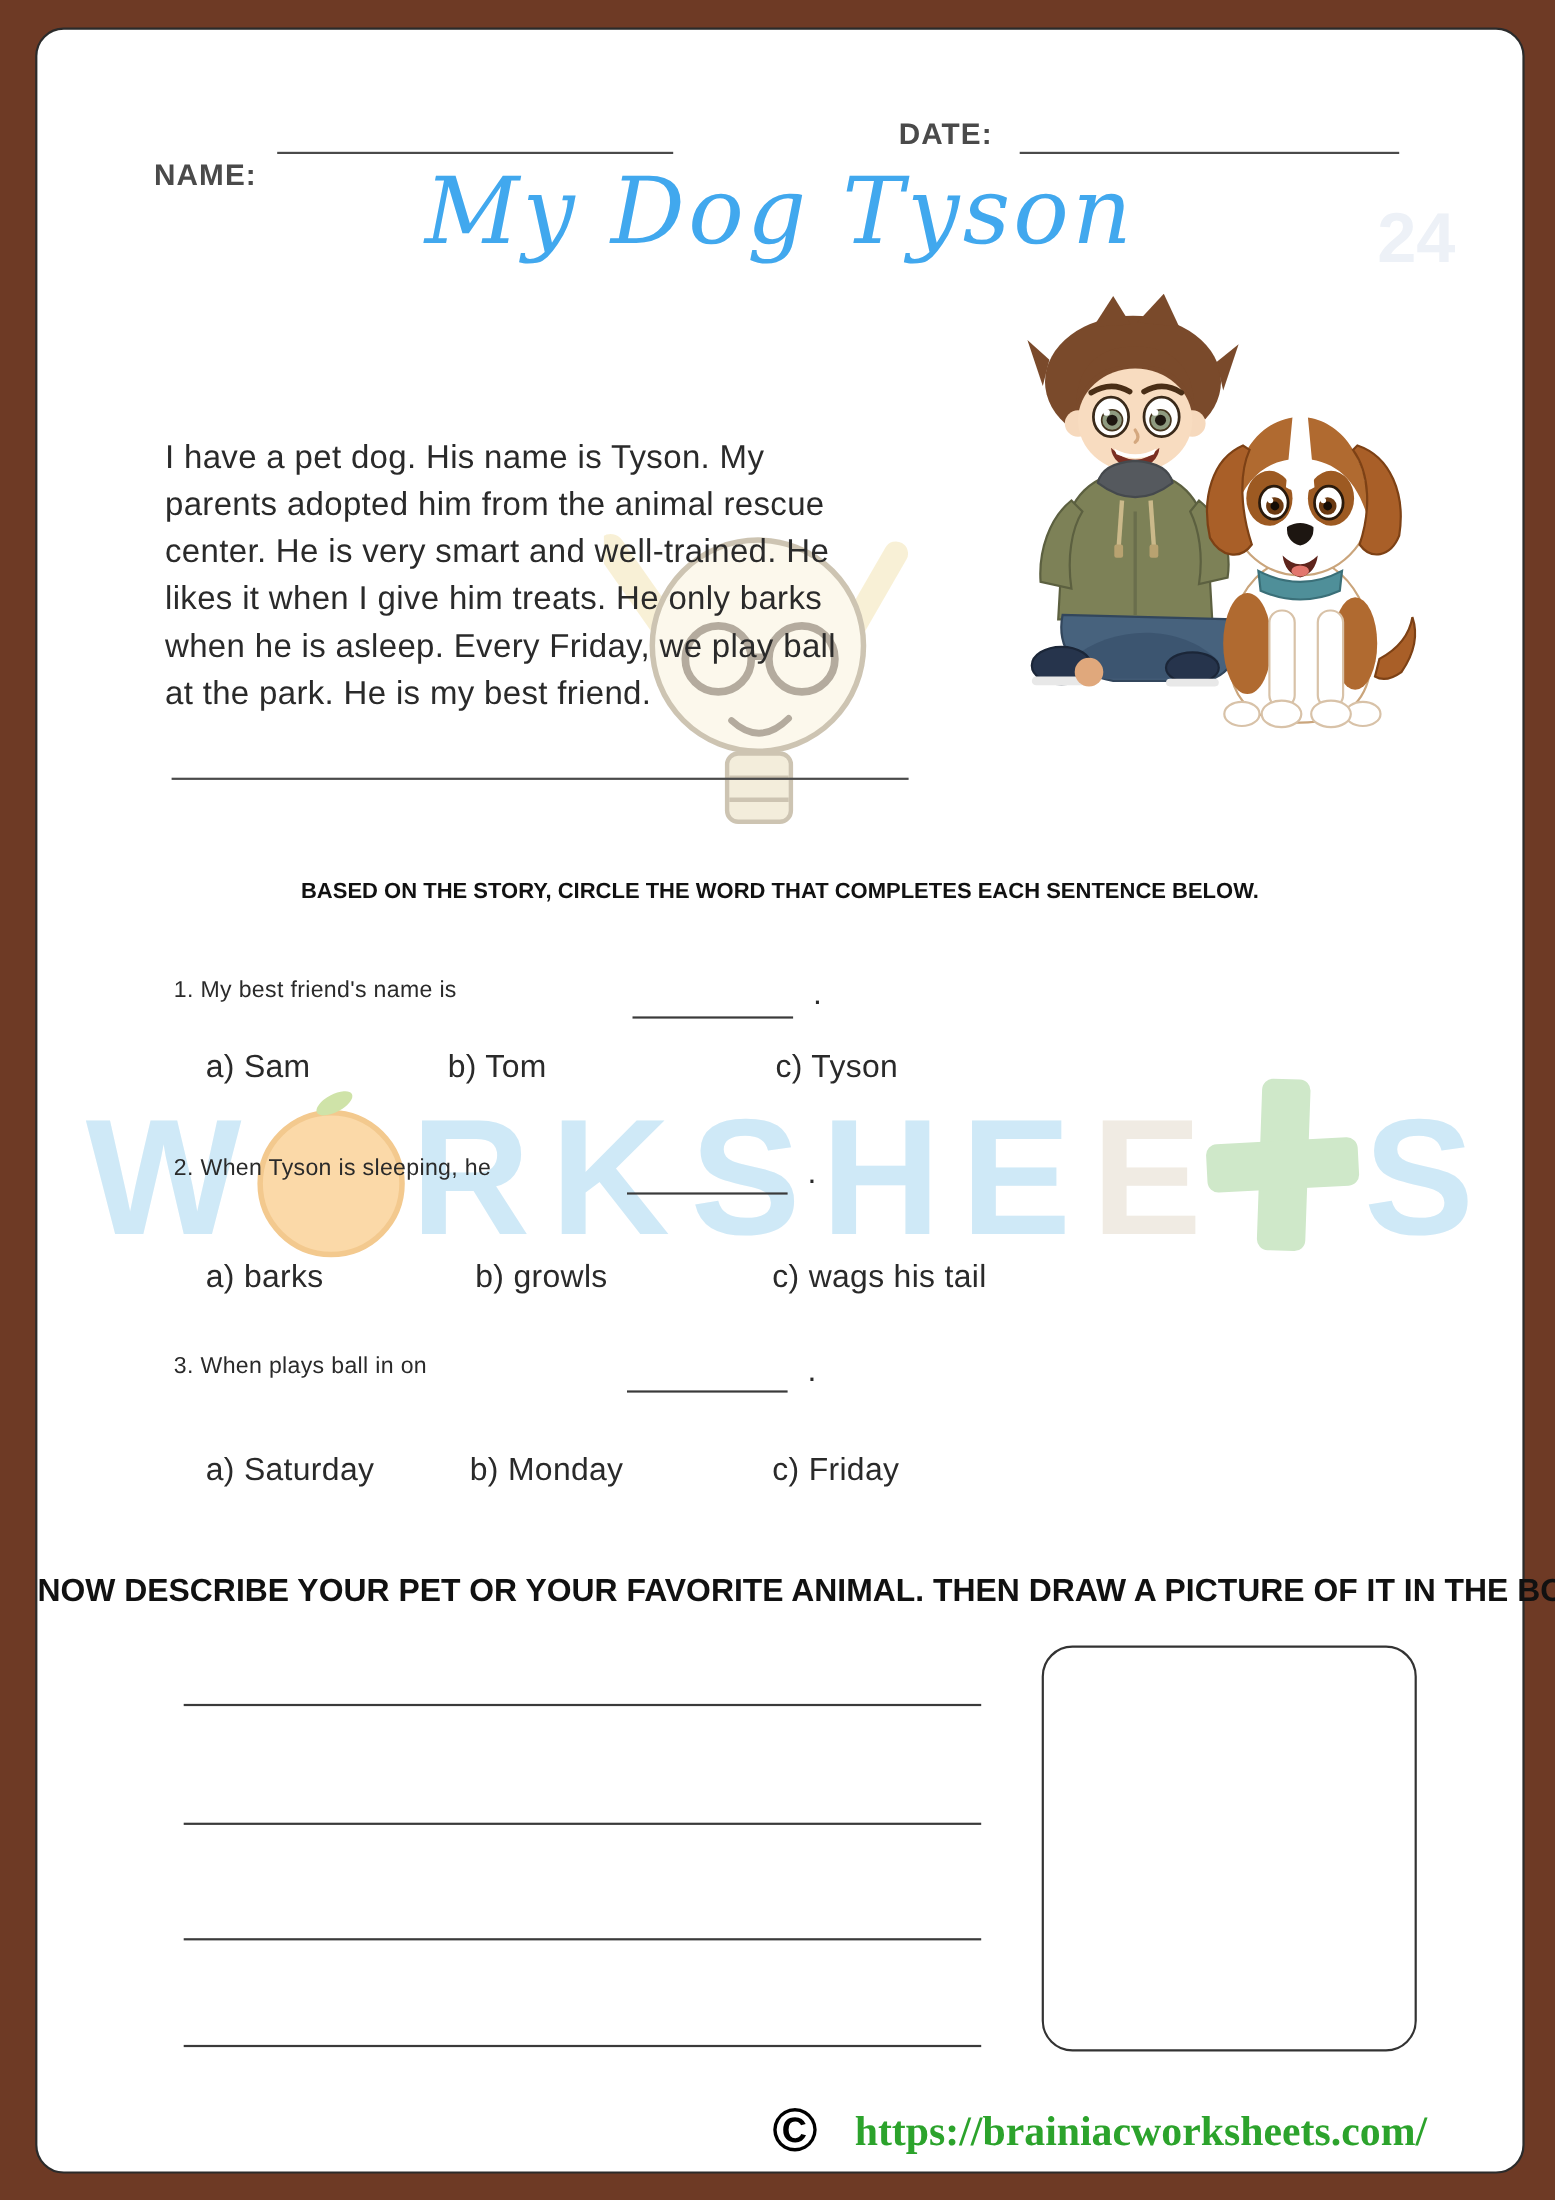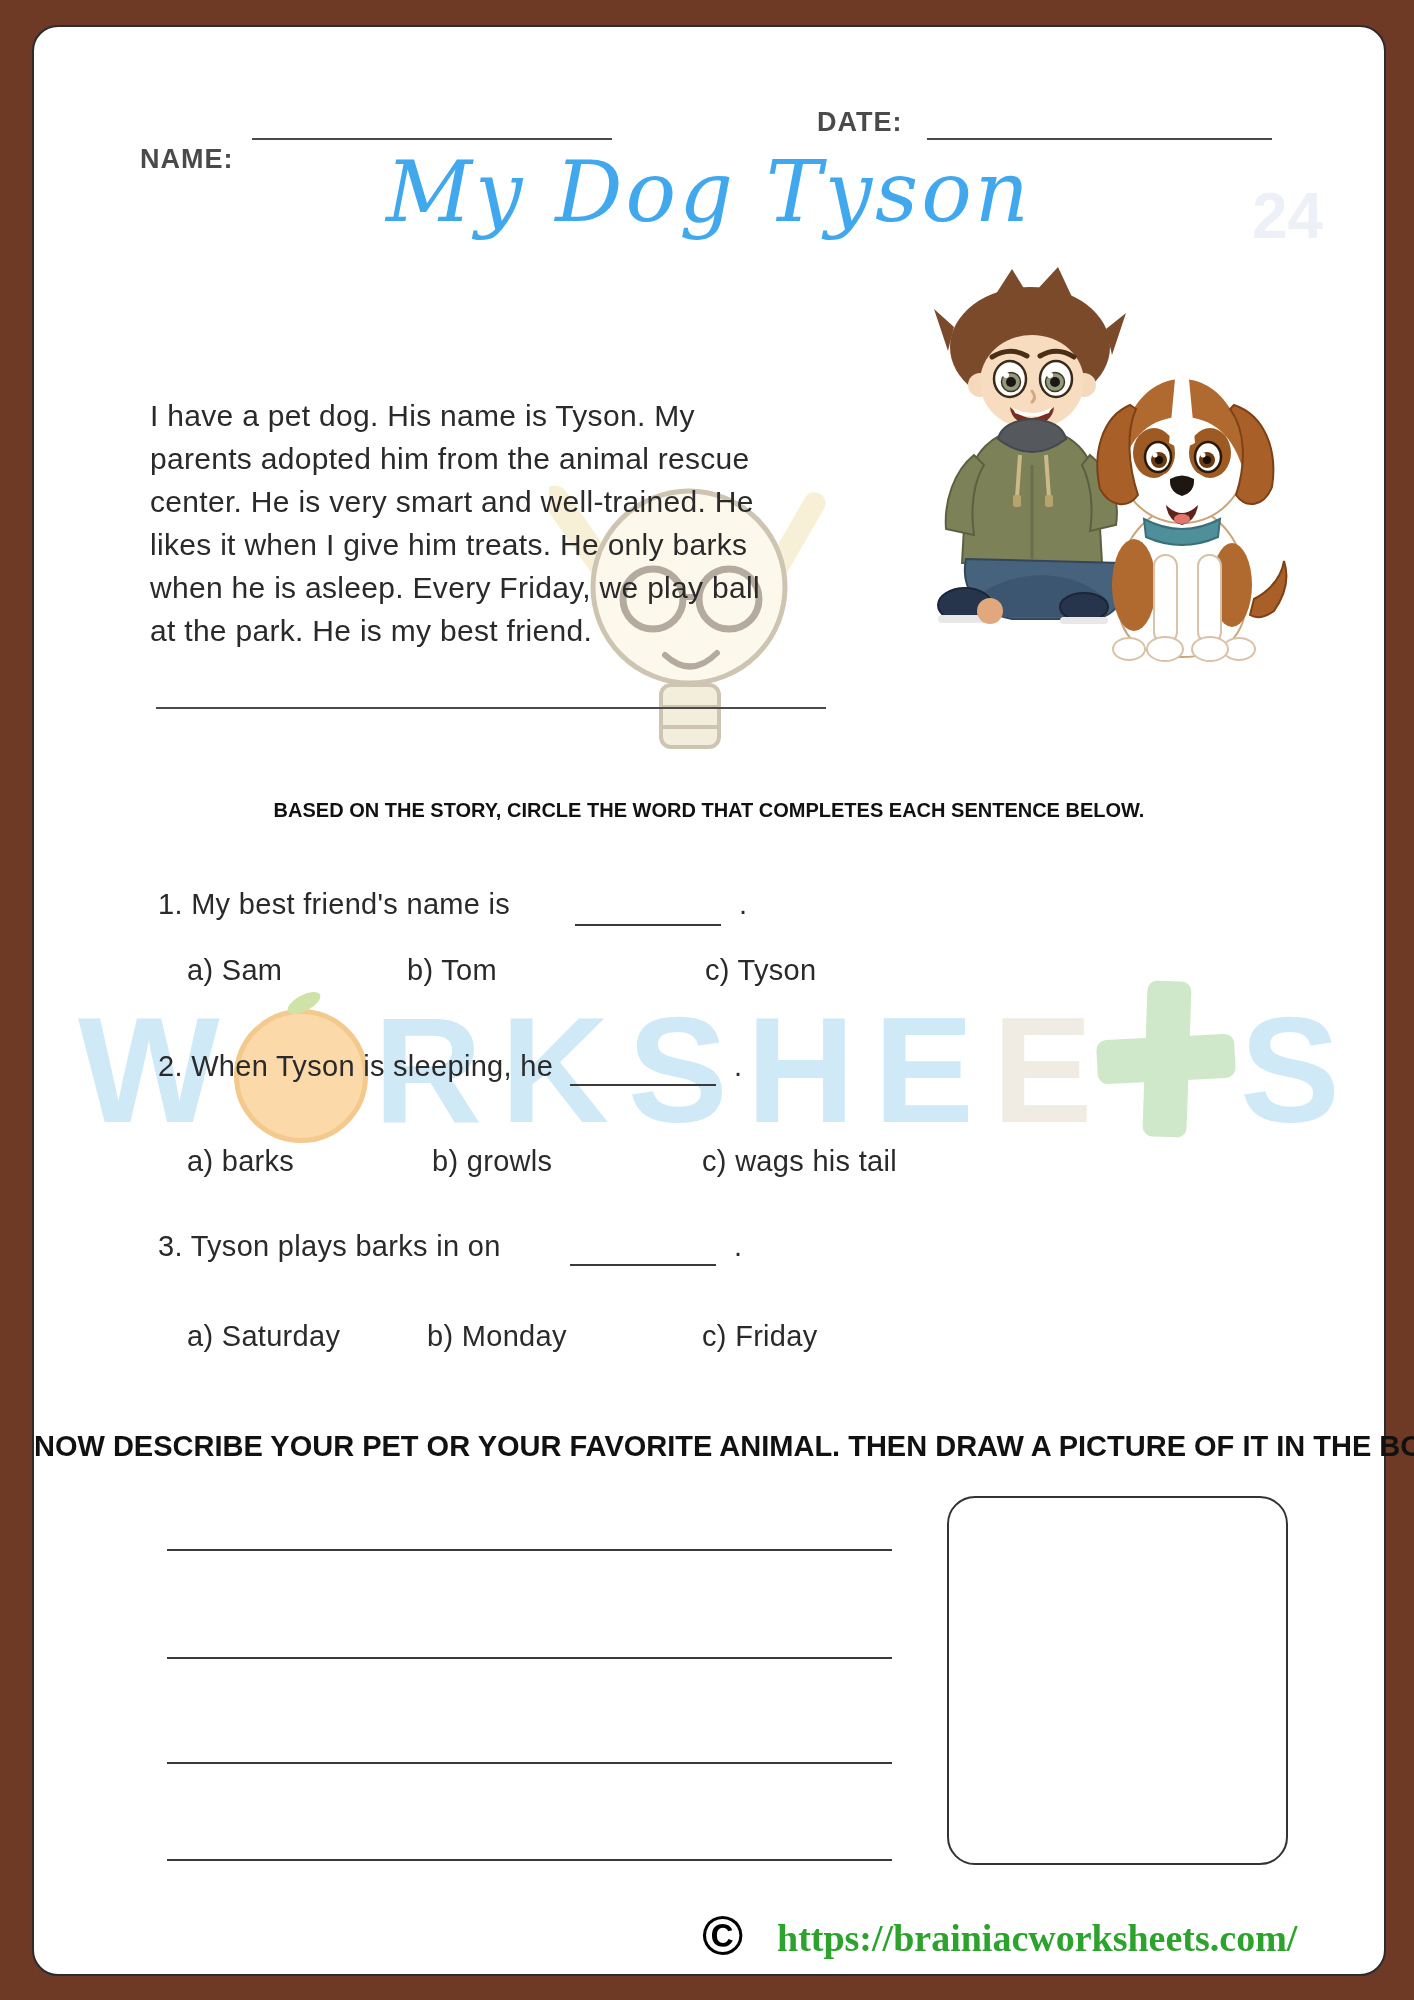--- a/index.html
+++ b/index.html
@@ -36,21 +36,21 @@
   .wm-o::after{content:"";position:absolute;left:48px;top:0px;width:36px;height:16px;
                border-radius:50%;background:#cfe3a8;transform:rotate(-28deg);}
   .wm-t{color:transparent;width:110px;}
   .wm-t::before{content:"";position:absolute;left:34px;top:-14px;width:44px;height:156px;
                 background:#cfe8c9;border-radius:10px;transform:rotate(2deg);}
   .wm-t::after{content:"";position:absolute;left:-14px;top:42px;width:138px;height:44px;
                background:#cfe8c9;border-radius:10px;transform:rotate(-3deg);}
   .bulb{left:515px;top:430px;width:280px;height:340px;opacity:.5;z-index:0;}
   
   .quiz-heading{left:0;top:772px;width:100%;text-align:center;font-size:20px;letter-spacing:0;}
-  .q-row{font-size:29px;color:#2a2a2a;z-index:3;white-space:nowrap;letter-spacing:.3px;}
+  .q-row{font-size:21px;color:#2a2a2a;z-index:3;white-space:nowrap;letter-spacing:.3px;}
   .q1{left:124px;top:861px;} .q2{left:124px;top:1023px;} .q3{left:124px;top:1203px;}
   .blank{border-bottom:2.5px solid #3a3a3a;height:0;z-index:3;}
   .b1{left:541px;top:897px;width:146px;} .b2{left:536px;top:1057px;width:146px;}
   .b3{left:536px;top:1237px;width:146px;}
   .dot{font-size:29px;color:#2a2a2a;z-index:3;}
   .d1{left:705px;top:861px;} .d2{left:700px;top:1023px;} .d3{left:700px;top:1203px;}
   .opt{font-size:29px;color:#2a2a2a;z-index:3;white-space:nowrap;letter-spacing:.3px;}
   .r1{top:927px;} .r2{top:1118px;} .r3{top:1293px;}
   .c1a{left:153px;} .c1b{left:373px;} .c1c{left:671px;}
   .c2a{left:153px;} .c2b{left:398px;} .c2c{left:668px;}
@@ -224,21 +224,21 @@
       <span>b)</span>
       <span>growls</span>
     </span>
     <span class="abs opt r2 c2c">
       <span>c)</span>
       <span>wags his tail</span>
     </span>
 
     <div class="abs q-row q3">
       <span>3.</span>
-      <span>Tyson plays barks in on</span>
+      <span>When plays ball in on</span>
     </div>
     <div class="abs blank b3"></div>
     <span class="abs dot d3">.</span>
     <span class="abs opt r3 c3a">
       <span>a)</span>
       <span>Saturday</span>
     </span>
     <span class="abs opt r3 c3b">
       <span>b)</span>
       <span>Monday</span>

